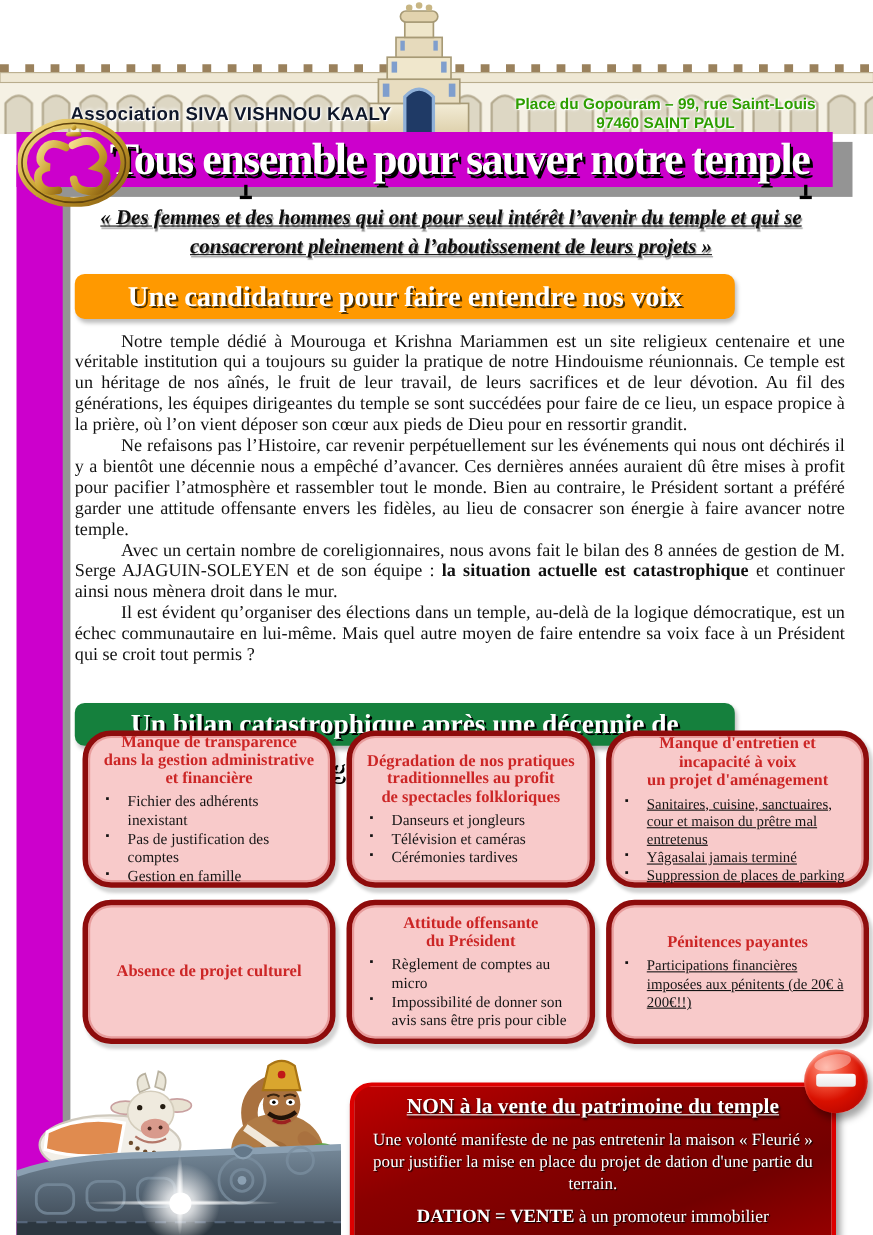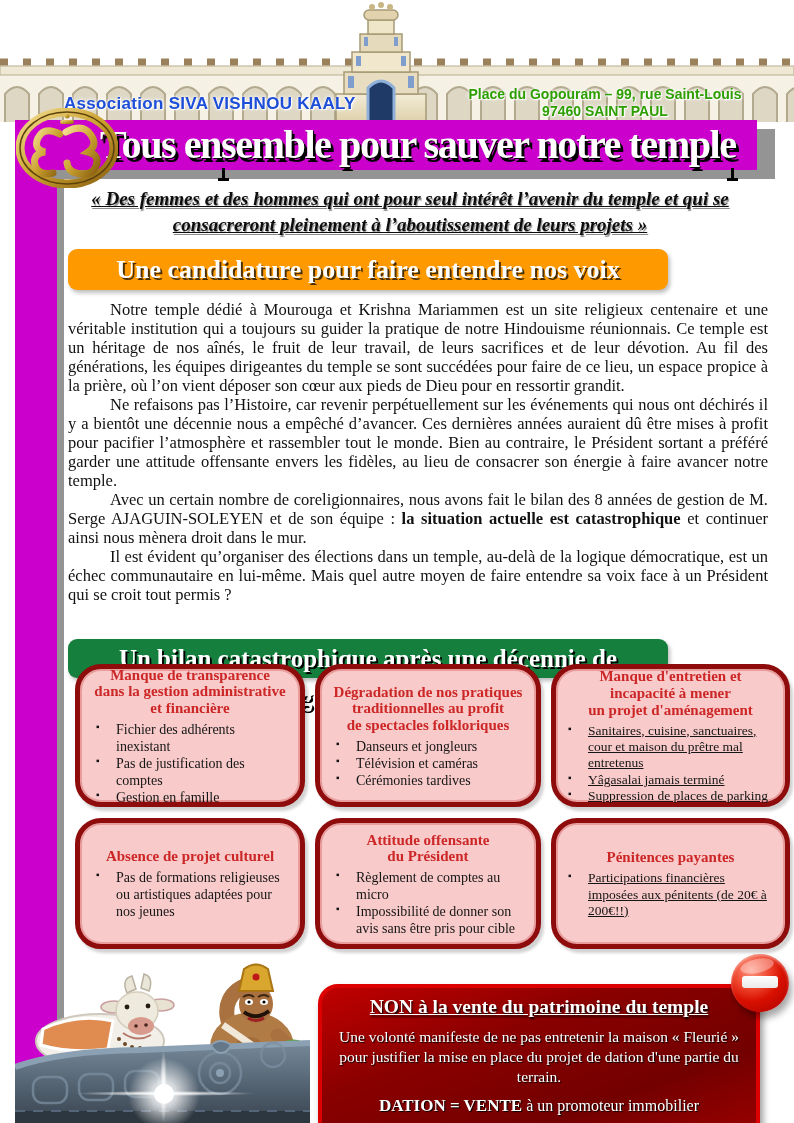--- a/index.html
+++ b/index.html
@@ -4,21 +4,21 @@
 <style>
   html,body{margin:0;padding:0;background:#e9e9e9;}
   .page{
     position:relative;width:794px;height:1123px;margin:0 auto;background:#ffffff;
     overflow:hidden;font-family:"Liberation Serif",serif;color:#111;
   }
   
   .header-photo{position:absolute;left:0;top:0;width:794px;height:122px;}
   .assoc{
     position:absolute;left:64px;top:94px;font-family:"Liberation Sans",sans-serif;
-    font-weight:bold;font-size:17px;color:#1d4ed8;
+    font-weight:bold;font-size:17px;color:#0f172a;
     text-shadow:0 0 3px #fff,0 0 5px #fff,1px 1px 0 #fff;
     letter-spacing:.3px;
   }
   .addr{
     position:absolute;left:440px;top:86px;width:330px;text-align:center;
     font-family:"Liberation Sans",sans-serif;font-weight:bold;font-size:14px;
     color:#2d9e00;line-height:1.2;
     text-shadow:0 0 3px #fff,0 0 4px #fff,1px 1px 0 #fff;
   }
   
@@ -223,33 +223,30 @@
 traditionnelles au profit
 de spectacles folkloriques</div>
       <ul class="box-list">
           <li>Danseurs et jongleurs</li>
           <li>Télévision et caméras</li>
           <li>Cérémonies tardives</li>
         </ul>
     </div>
     <div class="box box-c3">
       <div class="box-title">Manque d'entretien et
-incapacité à mener
+incapacité à voix
 un projet d'aménagement</div>
       <ul class="box-list">
           <li>Sanitaires, cuisine, sanctuaires, cour et maison du prêtre mal entretenus</li>
           <li>Yâgasalai jamais terminé</li>
           <li>Suppression de places de parking</li>
         </ul>
     </div>
     <div class="box box-c1">
       <div class="box-title">Absence de projet culturel</div>
-      <ul class="box-list">
-          <li>Pas de formations religieuses ou artistiques adaptées pour nos jeunes</li>
-        </ul>
     </div>
     <div class="box box-c2">
       <div class="box-title">Attitude offensante
 du Président</div>
       <ul class="box-list">
           <li>Règlement de comptes au micro</li>
           <li>Impossibilité de donner son avis sans être pris pour cible</li>
         </ul>
     </div>
     <div class="box box-c3">

